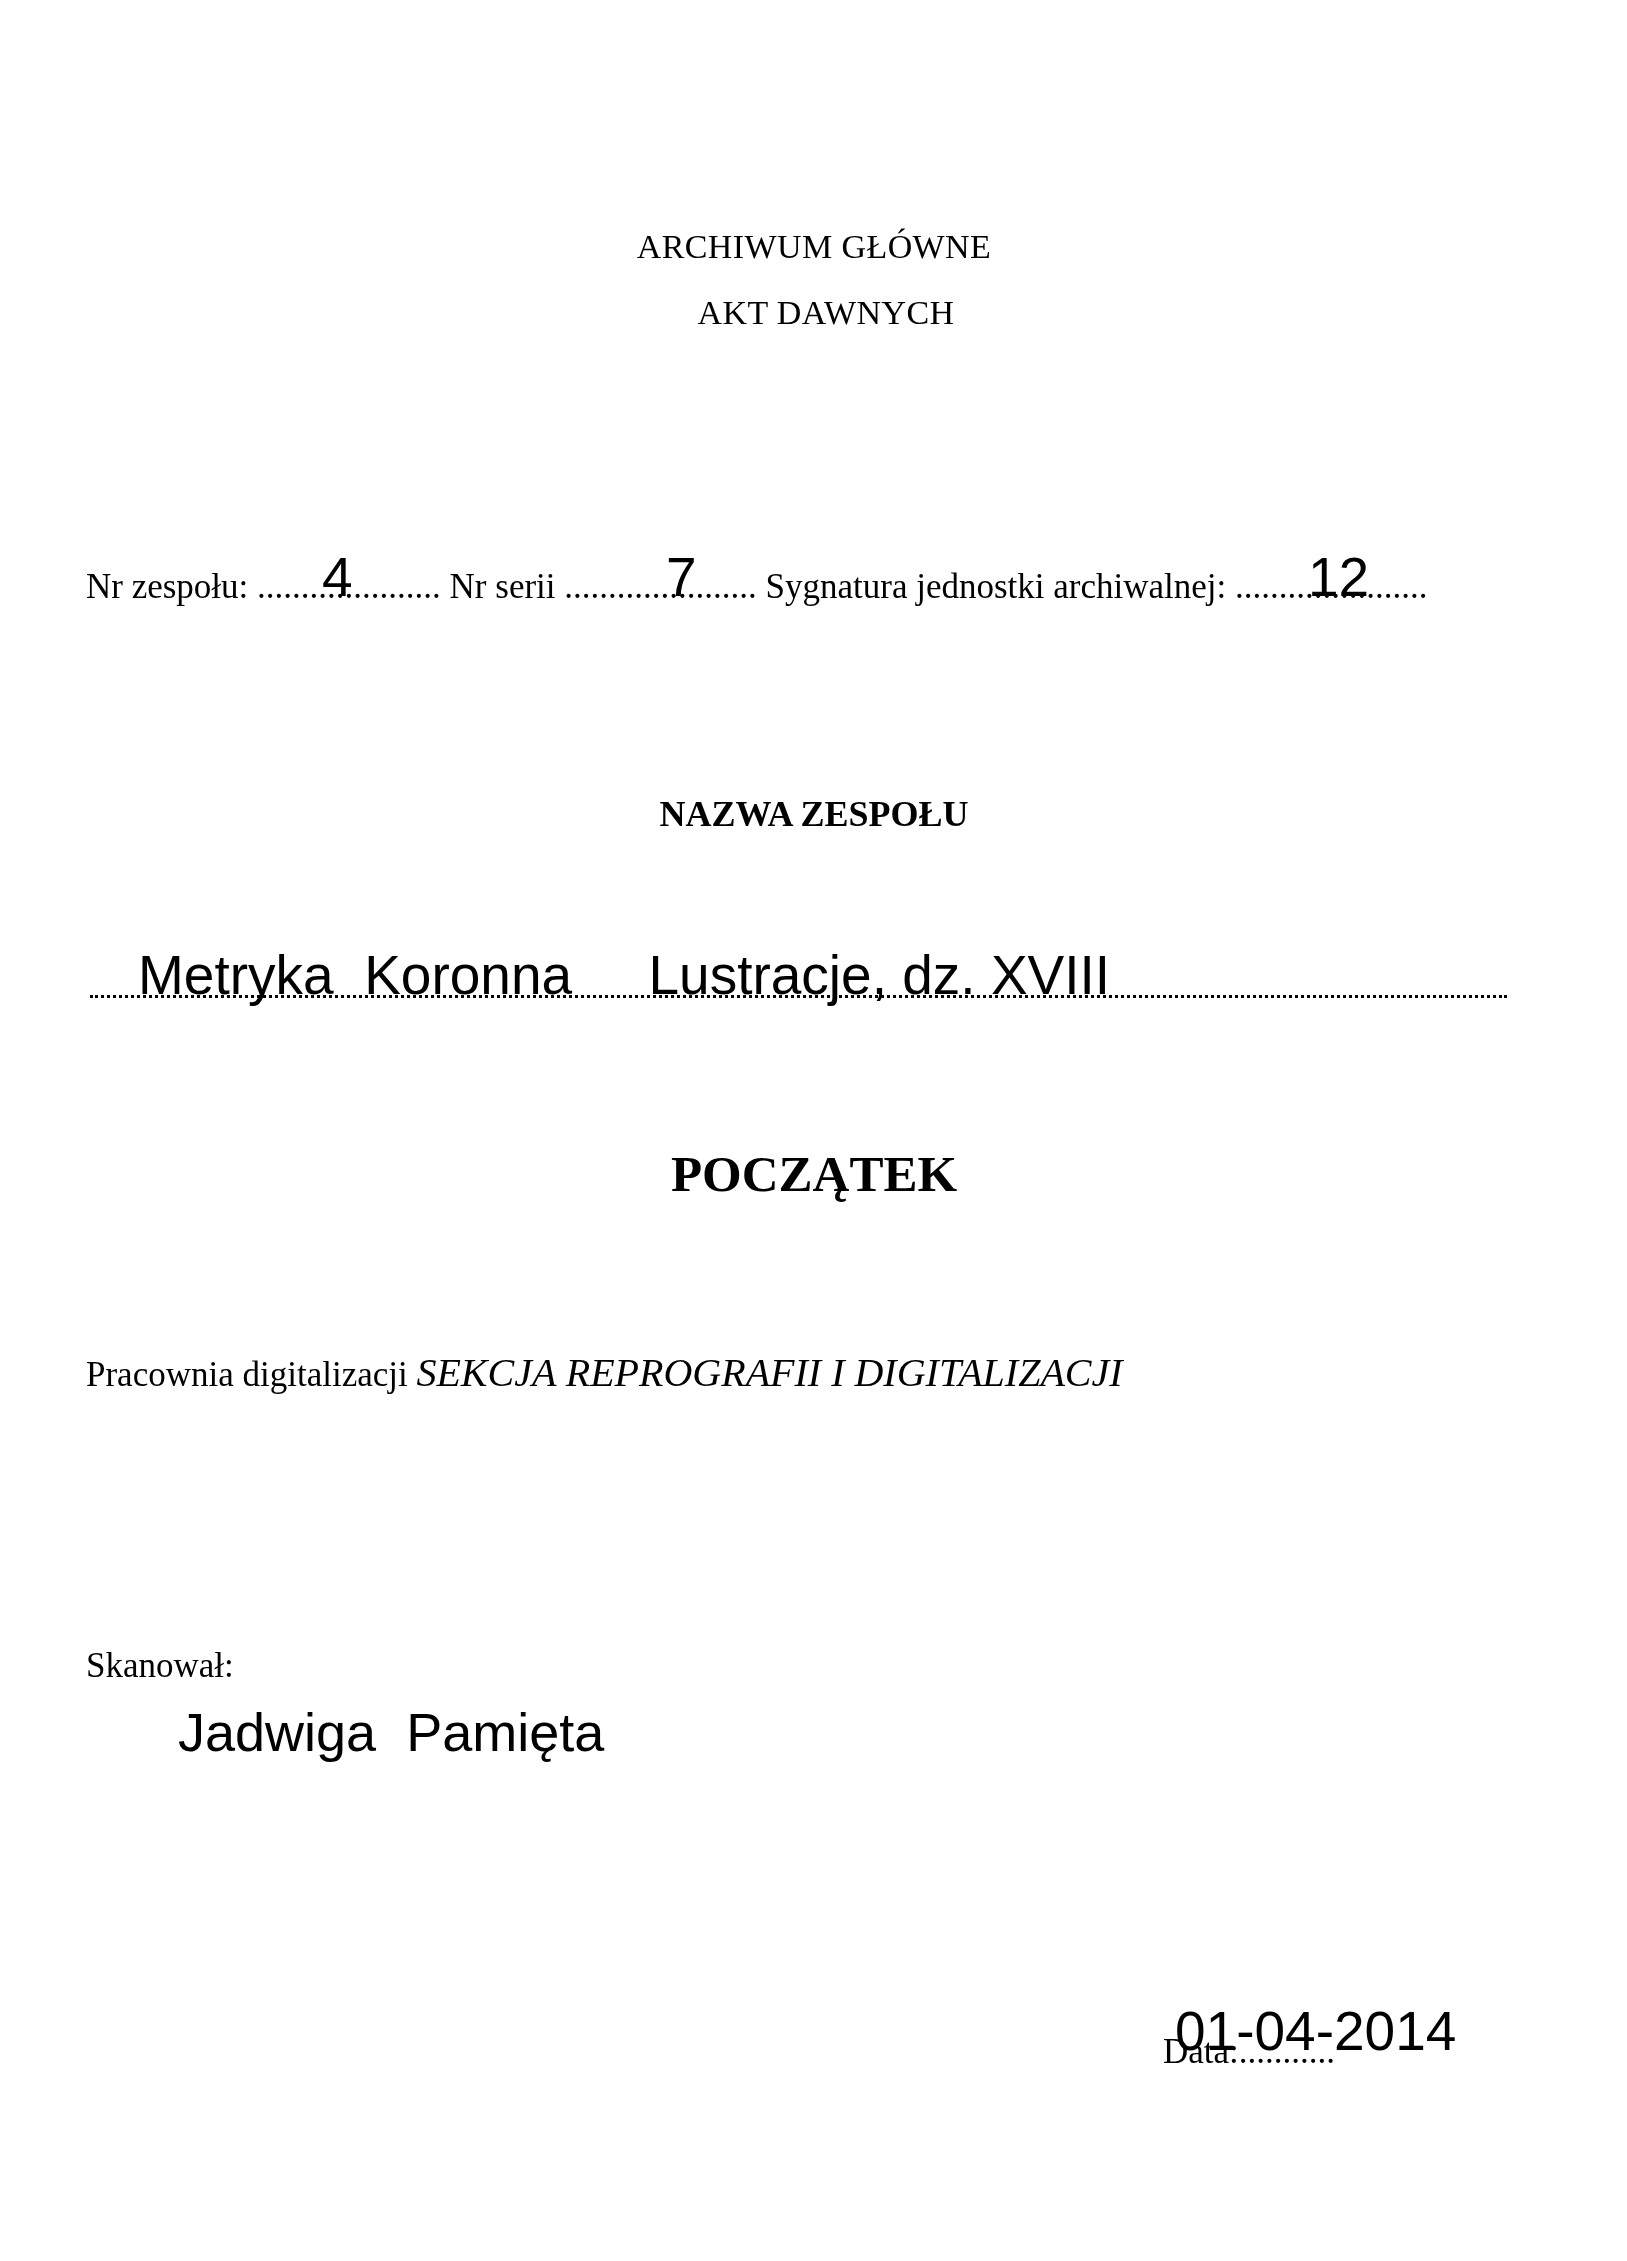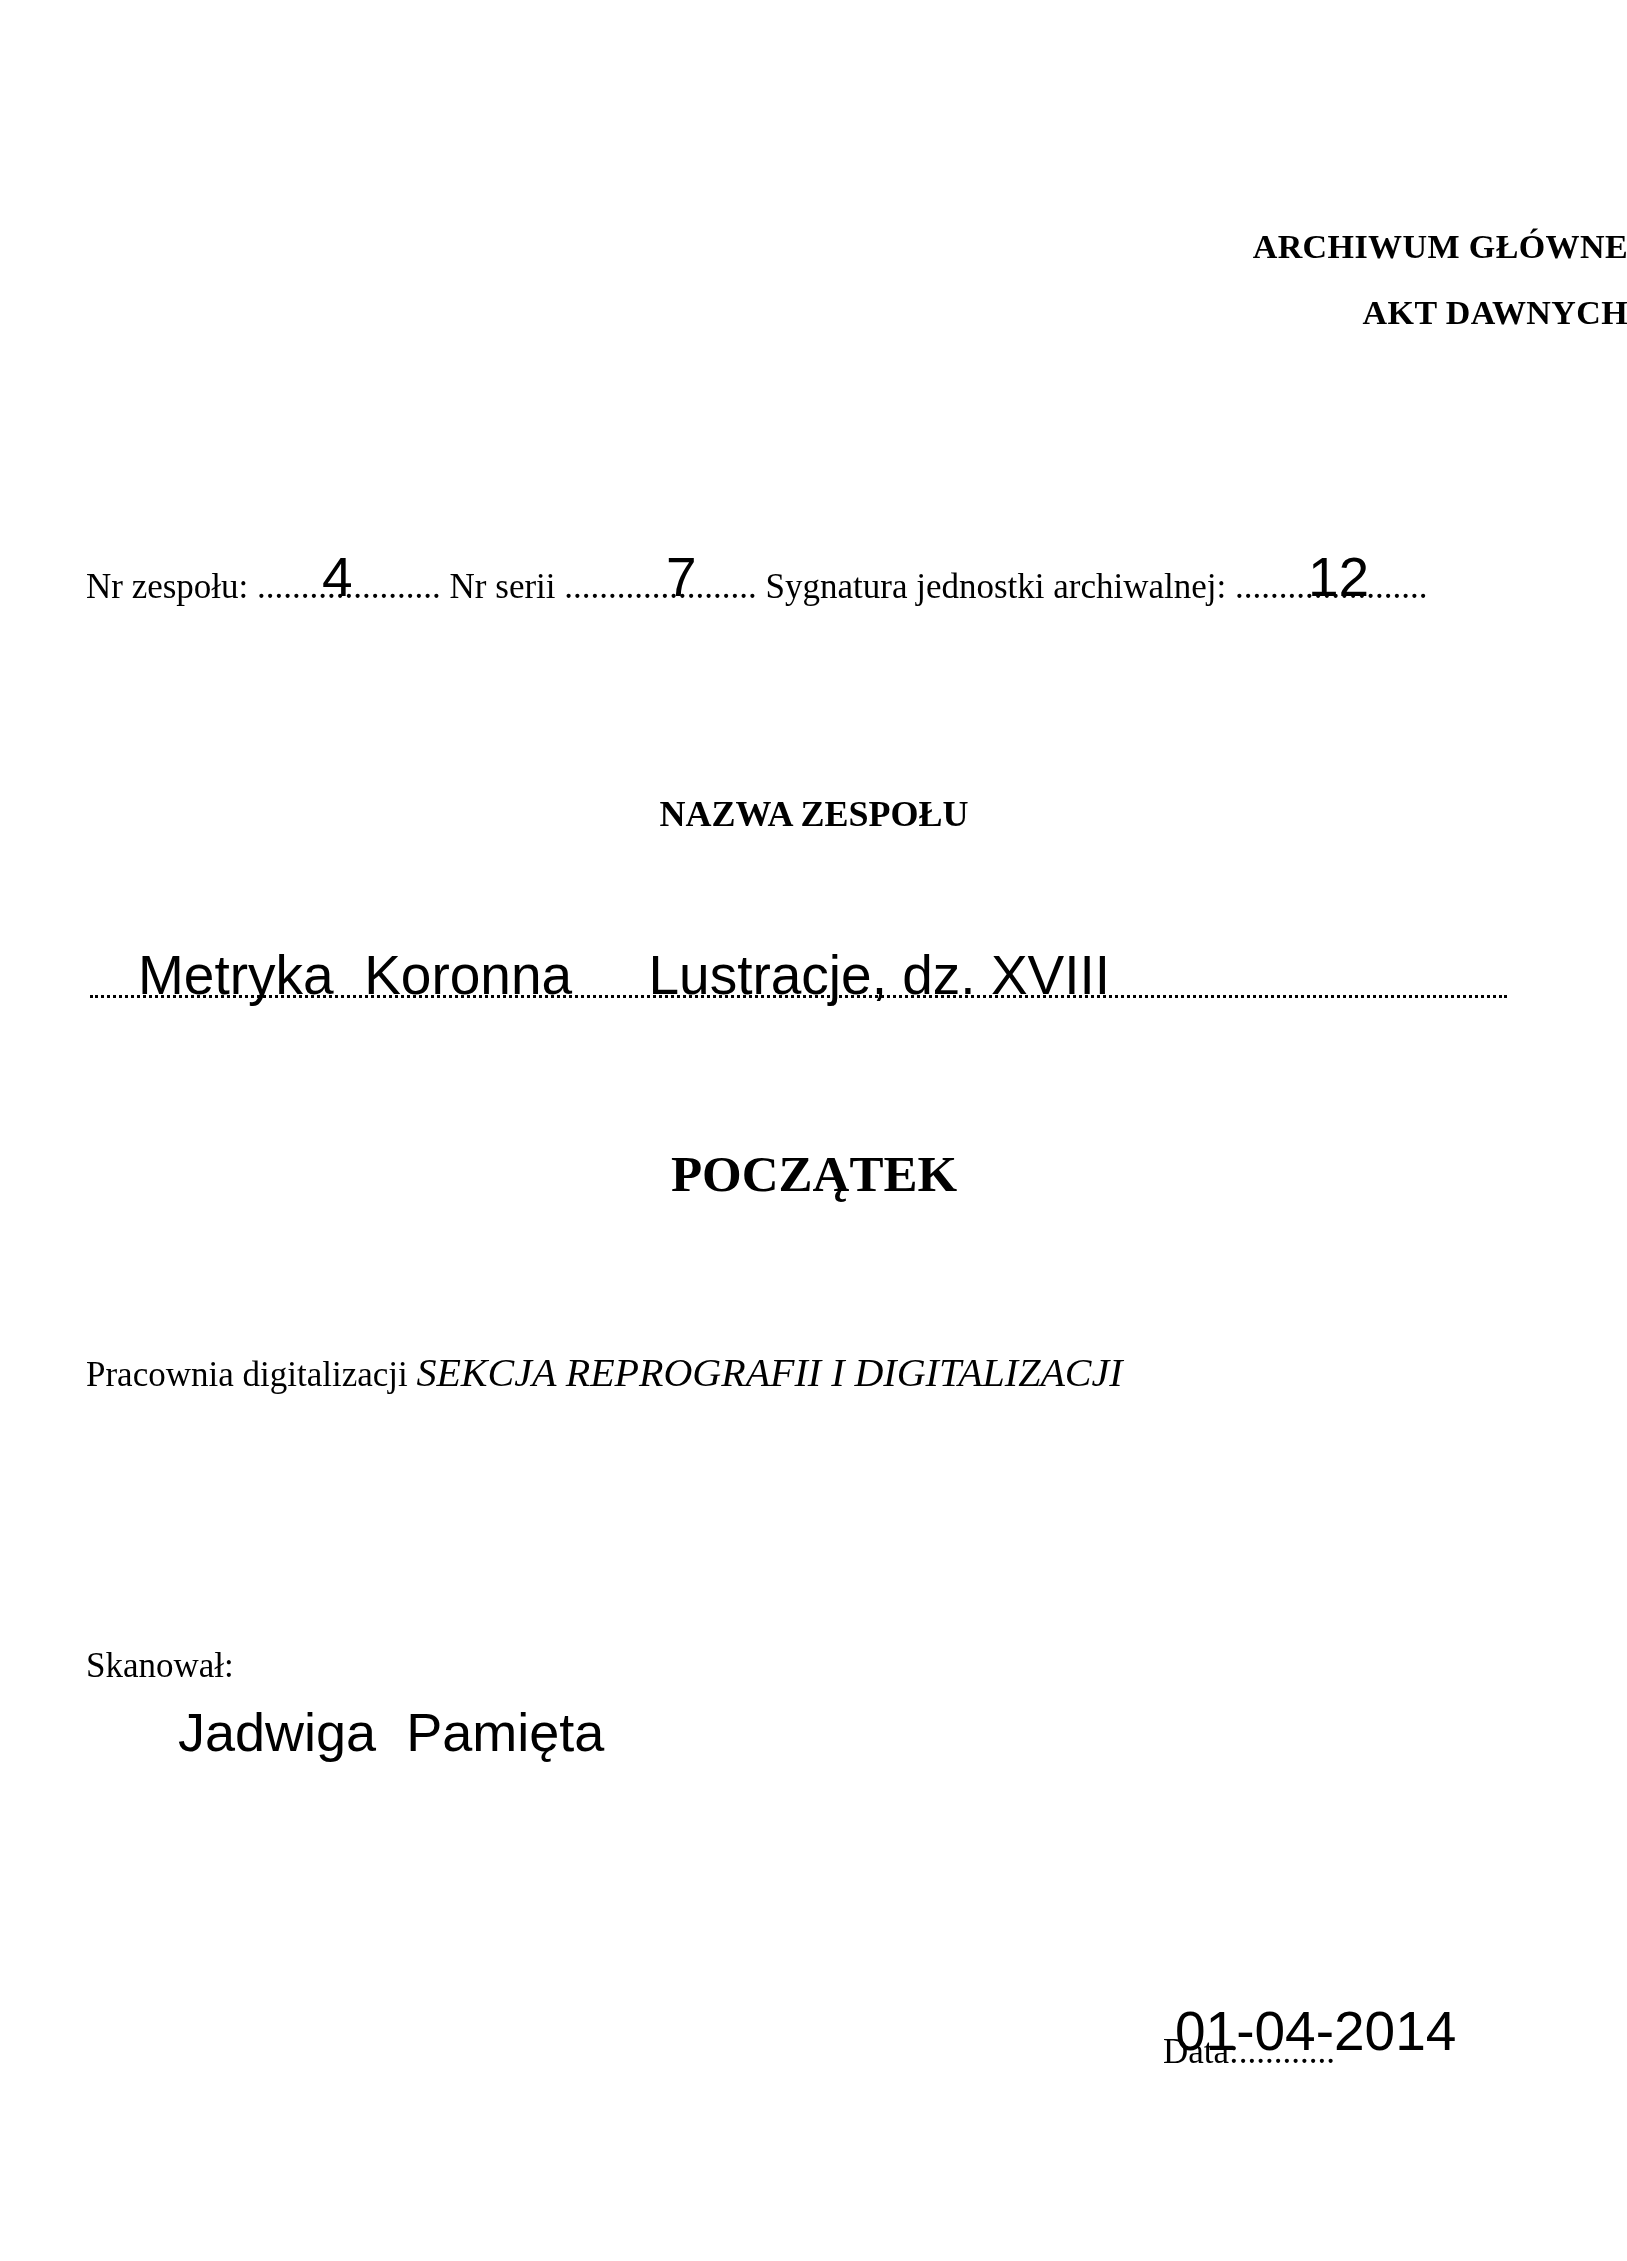--- a/index.html
+++ b/index.html
@@ -1,21 +1,21 @@
 <!DOCTYPE html>
 <html style="font-size:12.3px"><head>
 <meta charset="utf-8">
 <style>
   html, body { margin:0; padding:0; background:#ffffff; }
   body { width:1628px; height:2261px; position:relative; overflow:hidden; color:#000; }
   .serif { font-family: "Liberation Serif", "DejaVu Serif", serif; }
   .sans { font-family: "Liberation Sans", "DejaVu Sans", sans-serif; }
   .abs { position:absolute; white-space:nowrap; }
   .center { left:0; right:0; text-align:center; }
-  .hdr { font-weight:bold; font-size:34px; letter-spacing:0.4px;text-align:right; }
+  .hdr { font-weight:normal; font-size:34px; letter-spacing:0.4px; }
   .fill { font-size:55px; font-weight:normal; }
   .dotline { position:absolute; height:0; border-bottom:3.8px dotted #000; }
 </style>
 </head>
 <body>
 
 <div class="abs center serif hdr" style="top:228px;">ARCHIWUM GŁÓWNE</div>
 <div class="abs center serif hdr" style="top:294px;margin-left:24px;">AKT DAWNYCH</div>
 
 <div class="abs serif" style="top:567px; left:86px; font-size:35px;">

